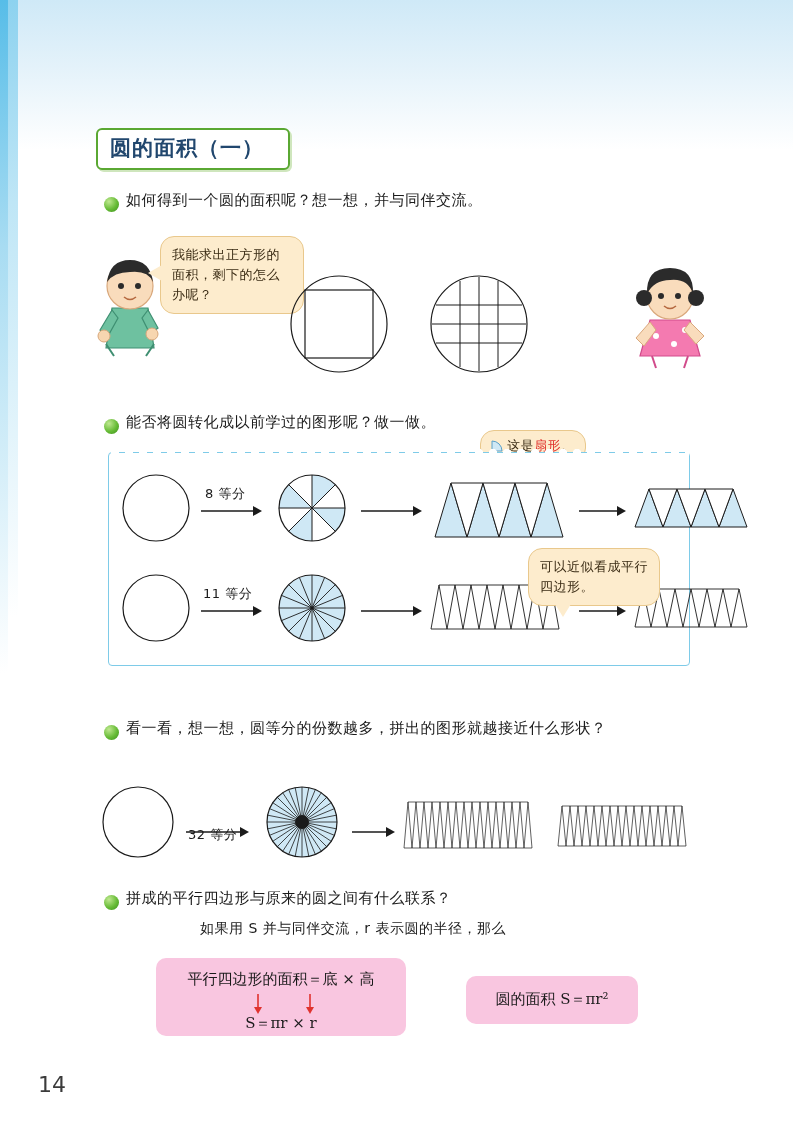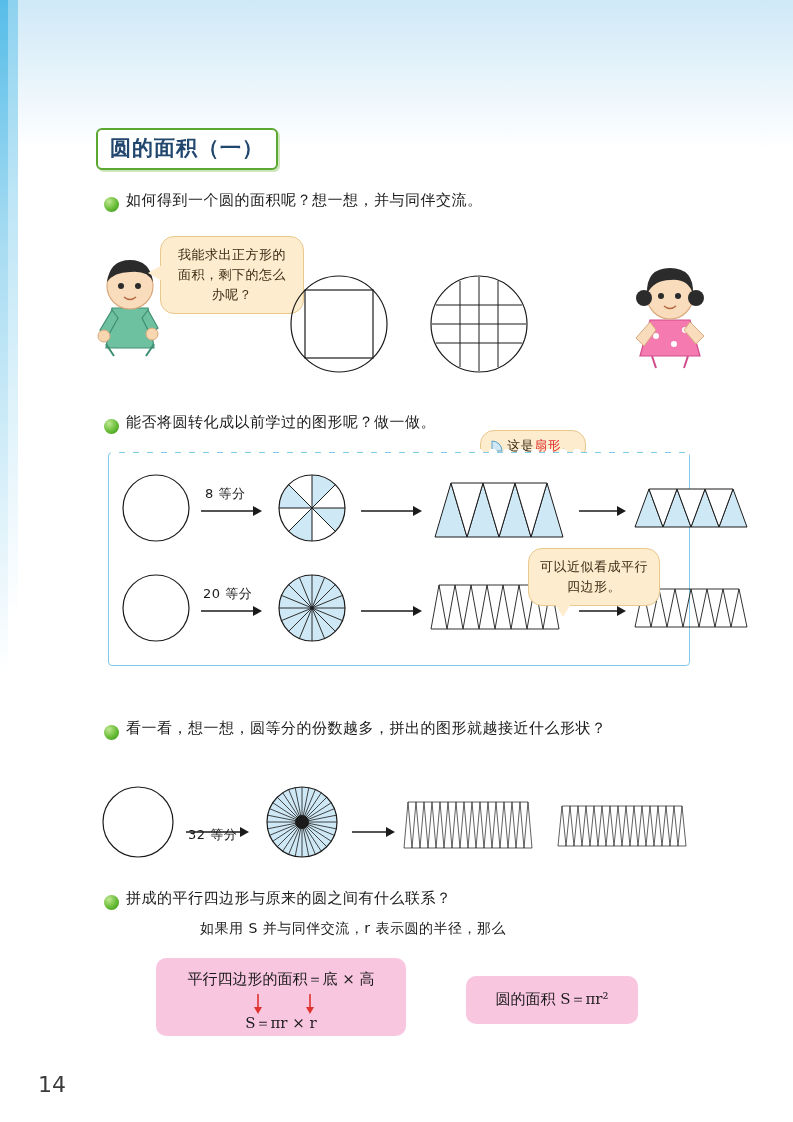--- a/index.html
+++ b/index.html
@@ -21,21 +21,21 @@
   }
   .leftbar2{
     position:absolute;left:0;top:0;width:8px;height:1122px;
     background:linear-gradient(to bottom,#57bde8 0%,#a8dcf2 22%,#ffffff 60%);
   }
 
   
   .title-box{
     position:absolute;left:96px;top:128px;
     border:2px solid #5aa832;border-radius:6px;
-    padding:4px 12px 6px 12px;
+    padding:4px 24px 6px 12px;
     background:#ffffff;
     box-shadow:2px 2px 0 #cfe6bd;
   }
   .title-box span{
     font-family:"DejaVu Sans","Liberation Sans",sans-serif;
     font-size:21px;font-weight:bold;color:#21476e;letter-spacing:1px;
   }
 
   
   .q{position:absolute;display:flex;align-items:flex-end;gap:7px;}
@@ -47,21 +47,21 @@
   .qtext{
     font-family:"DejaVu Sans","Liberation Sans",sans-serif;
     font-size:15px;color:#1b1b1b;line-height:1.45;letter-spacing:.5px;
   }
 
   
   .bubble{
     position:absolute;background:#fdeccd;border:1px solid #e9c88c;
     border-radius:14px;padding:8px 11px;
     font-family:"DejaVu Sans","Liberation Sans",sans-serif;
-    font-size:13px;color:#3a2b14;line-height:1.55;text-align:center;
+    font-size:13px;color:#3a2b14;line-height:1.55;
     letter-spacing:.5px;
   }
   .bubble .tail{
     position:absolute;width:0;height:0;
   }
   .tail-l{border-top:8px solid transparent;border-bottom:8px solid transparent;
     border-right:14px solid #fdeccd;left:-13px;top:28px;}
   .tail-r{border-top:8px solid transparent;border-bottom:8px solid transparent;
     border-left:14px solid #fdeccd;right:-13px;top:28px;}
   .tail-b{border-left:8px solid transparent;border-right:8px solid transparent;
@@ -255,21 +255,21 @@
         <path d="M16 6 L30 44 L44 6 Z"></path>
           <path d="M44 6 L58 44 L72 6 Z"></path>
         <path d="M72 6 L86 44 L100 6 Z"></path>
       </g>
     </svg>
 
     <svg style="position:absolute;left:10px;top:118px;" width="74" height="74">
       <circle cx="37" cy="37" r="33" fill="none" stroke="#1b1b1b" stroke-width="1.2"></circle>
     </svg>
 
-    <div class="label" style="left:94px;top:132px;">20 等分</div>
+    <div class="label" style="left:94px;top:132px;">11 等分</div>
     <svg style="position:absolute;left:92px;top:152px;" width="62" height="12">
       <line x1="0" y1="6" x2="52" y2="6" stroke="#1b1b1b" stroke-width="1.3"></line>
       <path d="M52 1 L61 6 L52 11 Z" fill="#1b1b1b"></path>
     </svg>
 
     <svg style="position:absolute;left:166px;top:118px;" width="74" height="74">
       <circle cx="37" cy="37" r="33" fill="#cfe8f5" stroke="#1b1b1b" stroke-width="1.2"></circle>
       <g stroke="#1b1b1b" stroke-width="0.9">
         <line x1="37" y1="4" x2="37" y2="70"></line>
         <line x1="4" y1="37" x2="70" y2="37"></line>

